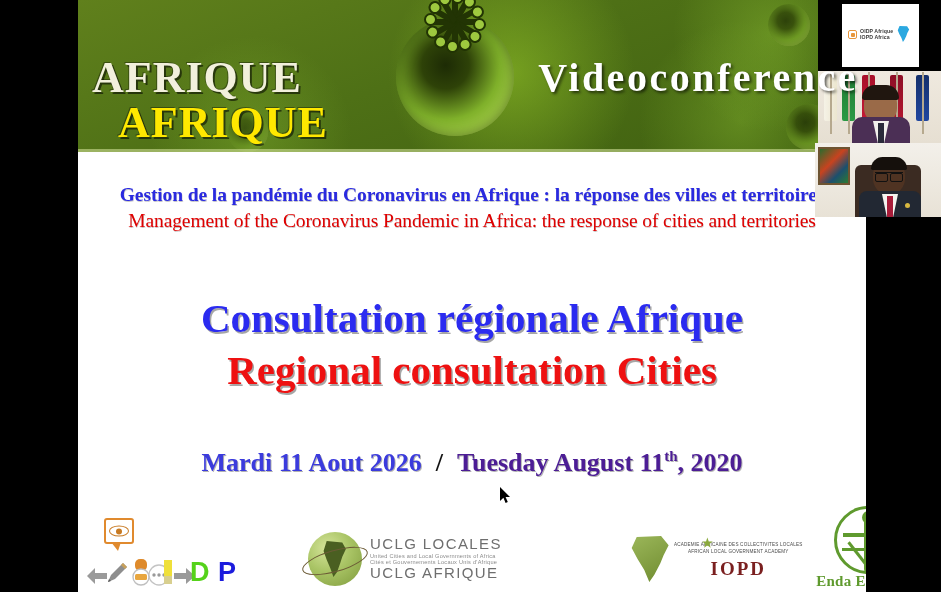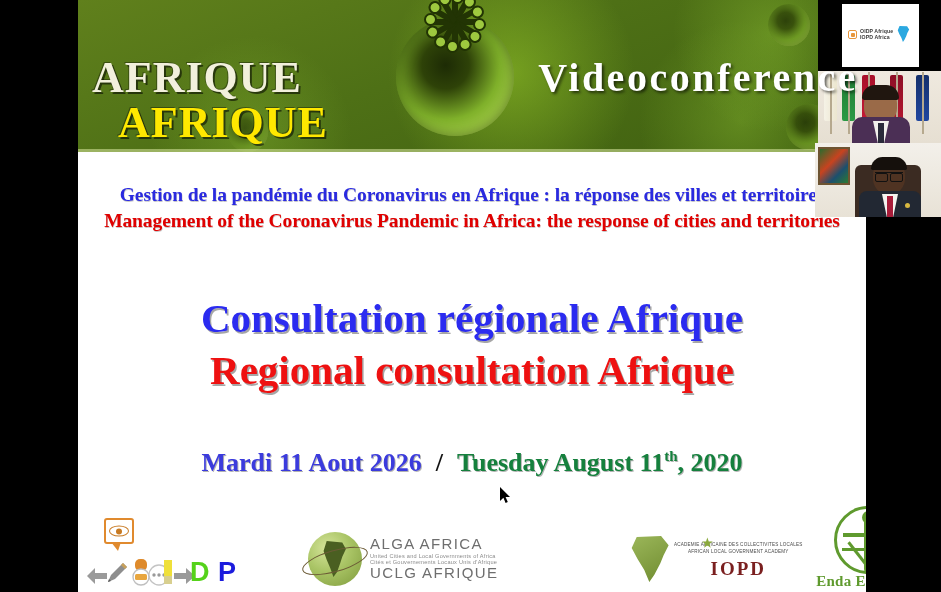--- a/index.html
+++ b/index.html
@@ -112,21 +112,21 @@
   }
   #subtitle-fr {
     font-size: 19.5px; font-weight: 700;
     color: #2a2ae0;
     letter-spacing: -0.1px;
     white-space: nowrap;
     line-height: 1.35;
     text-shadow: 0.5px 0.5px 0 rgba(0,0,0,.22);
   }
   #subtitle-en {
-    font-size: 19.5px; font-weight: 700;
+    font-size: 19.5px; font-weight: 400;
     color: #e00000;
     letter-spacing: -0.1px;
     white-space: nowrap;
     line-height: 1.35;
     text-shadow: 0.5px 0.5px 0 rgba(0,0,0,.22);
   }
 
   .maintitle-block {
     position: absolute;
     left: 0; top: 292px;
@@ -154,21 +154,21 @@
     left: 0; top: 448px;
     width: 788px;
     text-align: center;
     font-family: "Liberation Serif", serif;
     font-size: 26px;
     font-weight: 700;
     white-space: nowrap;
   }
   #date-fr { color: #3b3bdd; text-shadow: 1px 1px 0 rgba(0,0,0,.3); }
   #date-sep { color: #111111; padding: 0 14px; }
-  #date-en { color: #15803d; text-shadow: 1px 1px 0 rgba(0,0,0,.3); }
+  #date-en { color: #4c1d95; text-shadow: 1px 1px 0 rgba(0,0,0,.3); }
   #date-en-sup { font-size: 15px; vertical-align: super; }
 
   
   .logo-row { position: absolute; left: 0; bottom: 0; width: 788px; height: 86px; }
 
   
   #logo-uclg { position: absolute; left: 230px; bottom: 6px; display: flex; align-items: center; gap: 8px; }
   .globe {
     width: 54px; height: 54px; border-radius: 50%;
     background: radial-gradient(circle at 35% 30%, #d5e49a 0%, #a9c465 45%, #7e9a3b 100%);
@@ -381,36 +381,36 @@
       <div id="banner-videoconf">Videoconference</div>
     </div>
 
     <div class="subtitle-block">
       <div id="subtitle-fr">Gestion de la pandémie du Coronavirus en Afrique : la réponse des villes et territoires</div>
       <div id="subtitle-en">Management of the Coronavirus Pandemic in Africa: the response of cities and territories</div>
     </div>
 
     <div class="maintitle-block">
       <div id="maintitle-fr">Consultation régionale Afrique</div>
-      <div id="maintitle-en">Regional consultation Afrique</div>
+      <div id="maintitle-en">Regional consultation Cities</div>
     </div>
 
     <div class="date-block">
       <span id="date-fr">Mardi 11 Aout 2026</span><span id="date-sep">/</span><span id="date-en"><span>Tuesday August 11</span><span id="date-en-sup">th</span><span>, 2020</span></span>
     </div>
 
     <div class="logo-row">
 
       <div id="logo-uclg">
         <div class="globe">
           <div class="africa"></div>
           <div class="ring"></div>
         </div>
         <div class="uclg-text">
-          <div class="uclg-big">ALGA AFRICA</div>
+          <div class="uclg-big">UCLG LOCALES</div>
           <div class="uclg-sm">United Cities and Local Governments of Africa</div>
           <div class="uclg-sm">Cités et Gouvernements Locaux Unis d'Afrique</div>
           <div class="uclg-big">UCLG AFRIQUE</div>
         </div>
       </div>
 
       <div id="logo-alga">
         <div class="alga-map"></div>
         <div class="alga-right">
           <div class="alga-line">ACADEMIE AFRICAINE DES COLLECTIVITES LOCALES</div>

